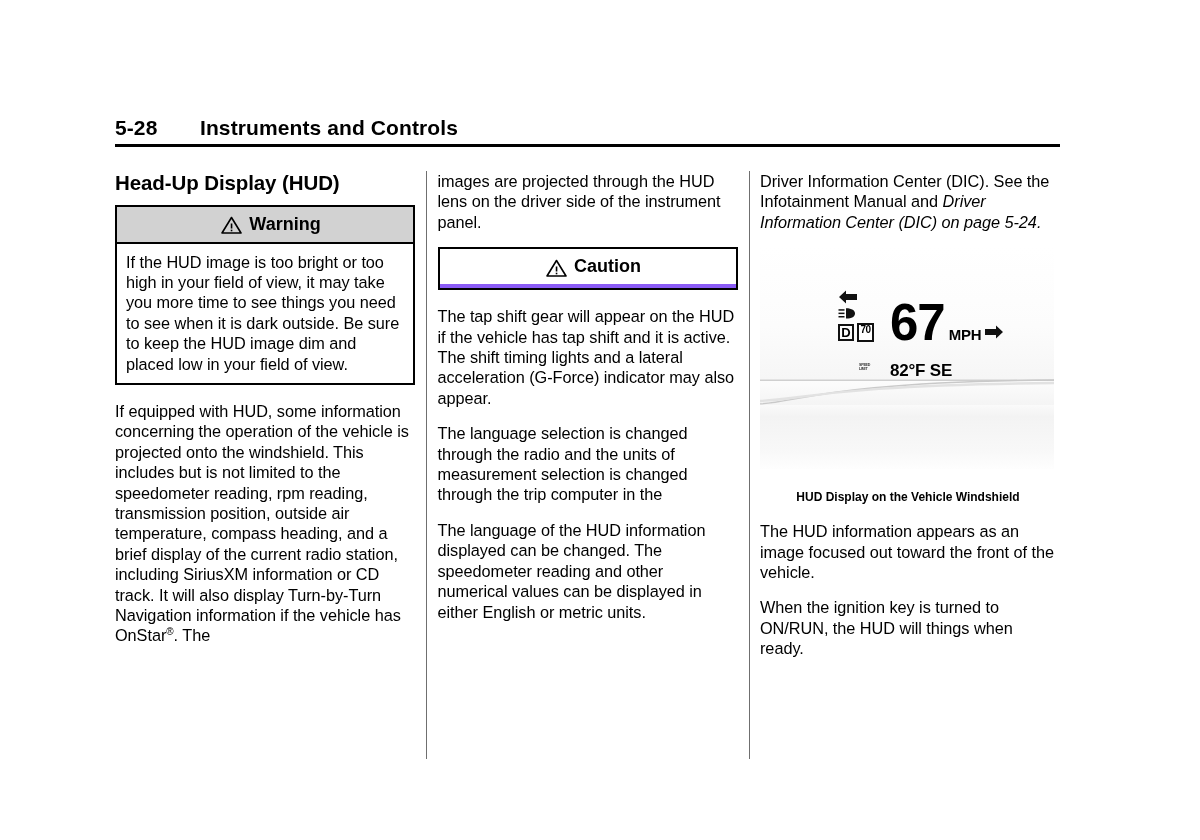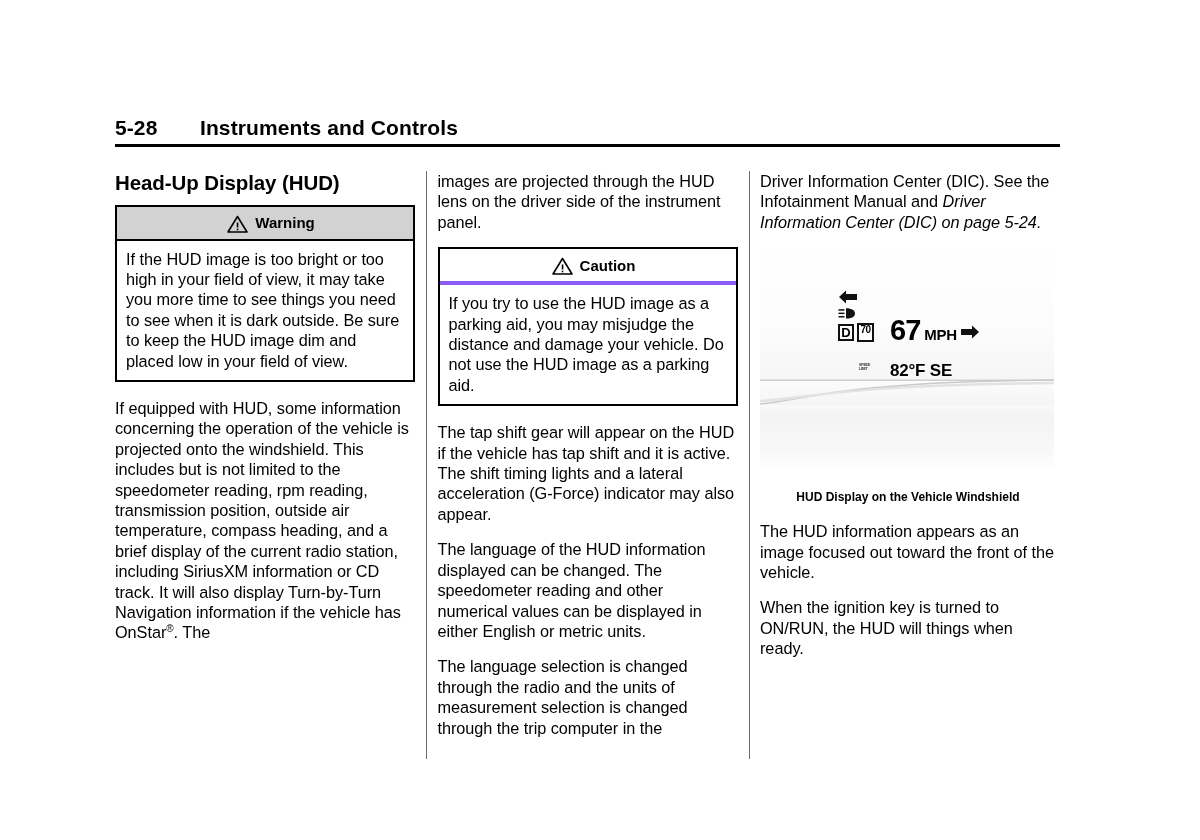--- a/index.html
+++ b/index.html
@@ -106,21 +106,21 @@
 
   
   .alertbox {
     border: 2px solid #000;
     margin: 0 0 16px 0;
     background: #ffffff;
     box-sizing: border-box;
   }
   .alert-head {
     text-align: center;
-    font-size: 15px;
+    font-size: 18px;
     font-weight: bold;
     padding: 7px 4px 7px 16px;
     display: flex;
     align-items: center;
     justify-content: center;
     gap: 7px;
     box-sizing: border-box;
   }
   .alert-head.gray {
     background: #d2d2d2;
@@ -261,21 +261,21 @@
     font-weight: bold;
     letter-spacing: -0.2px;
     color: #333;
   }
   .speed-line {
     display: flex;
     align-items: baseline;
     line-height: 1;
   }
   .speed-num {
-    font-size: 29px;
+    font-size: 51px;
     font-weight: bold;
     letter-spacing: -1px;
     line-height: 34px;
   }
   .speed-unit {
     font-size: 15px;
     font-weight: bold;
     margin-left: 4px;
     letter-spacing: -0.2px;
     margin-top: 40px;
@@ -341,26 +341,25 @@
         <div class="alert-head white">
           <span class="warn-tri">
             <svg width="21" height="18" viewBox="0 0 21 18" aria-hidden="true">
               <polygon points="10.5,1.5 20,17 1,17" fill="none" stroke="#000" stroke-width="1.6" stroke-linejoin="round"></polygon>
               <rect x="9.75" y="7.5" width="1.6" height="5" fill="#000"></rect>
               <rect x="9.75" y="13.7" width="1.6" height="1.6" fill="#000"></rect>
             </svg>
           </span>
           <span>Caution</span>
         </div>
-        <div class="alert-body">If you try to use the HUD image as a parking aid, you may misjudge the distance and damage your vehicle. Do not use the HUD image as a parking aid.</div>
       </div>
 
       <p class="body">The tap shift gear will appear on the HUD if the vehicle has tap shift and it is active. The shift timing lights and a lateral acceleration (G-Force) indicator may also appear.</p>
+      <p class="body">The language selection is changed through the radio and the units of measurement selection is changed through the trip computer in the</p>
       <p class="body">The language of the HUD information displayed can be changed. The speedometer reading and other numerical values can be displayed in either English or metric units.</p>
-      <p class="body">The language selection is changed through the radio and the units of measurement selection is changed through the trip computer in the</p>
 
     </div>
 
     <div class="gutter"></div>
 
     <div class="col">
 
       <p class="body"><span>Driver Information Center (DIC). See the Infotainment Manual and </span><span class="xref">Driver Information Center (DIC) on page 5-24.</span></p>
 
       <div class="figure">

